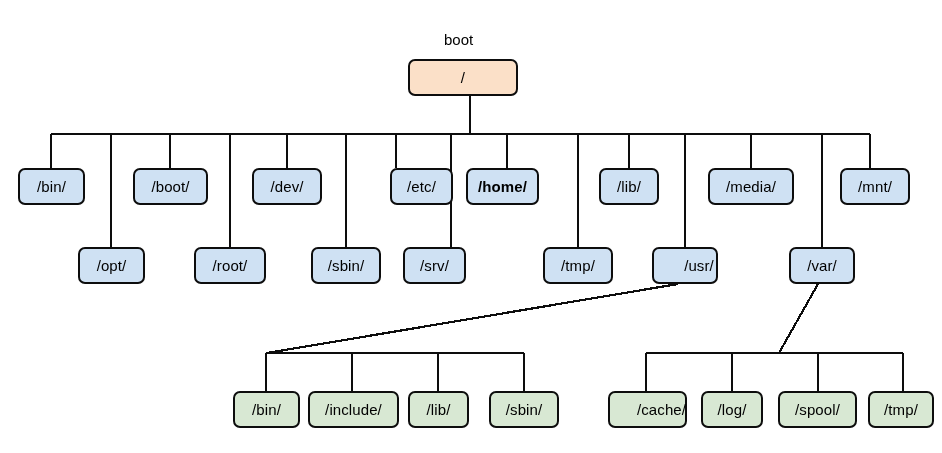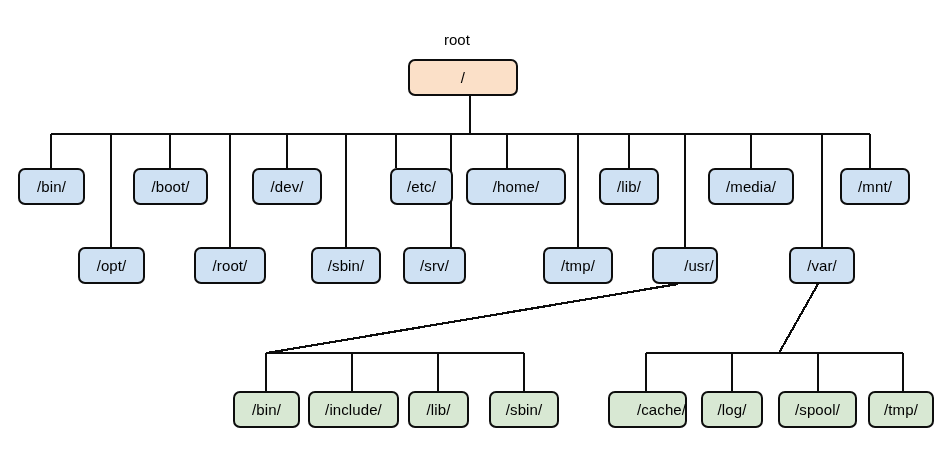--- a/index.html
+++ b/index.html
@@ -97,30 +97,30 @@
       <path d="M 818 284 L 779 353"></path>
 
       <path d="M 646 353 L 903 353"></path>
       <path d="M 646 353 L 646 391"></path>
       <path d="M 732 353 L 732 391"></path>
       <path d="M 818 353 L 818 391"></path>
       <path d="M 903 353 L 903 391"></path>
     </g>
   </svg>
 
-  <div class="caption" style="left: 444px; top: 32px;">root</div>
+  <div class="caption" style="left: 444px; top: 32px;">boot</div>
 
   <div class="node root-node" style="left: 408px; top: 59px; width: 110px; height: 37px;">/</div>
 
   <div id="nodes-host">
       <div class="node dir-node" style="left: 18px; top: 168px; width: 67px; height: 37px;">/bin/</div>
       <div class="node dir-node" style="left: 133px; top: 168px; width: 75px; height: 37px;">/boot/</div>
       <div class="node dir-node" style="left: 252px; top: 168px; width: 70px; height: 37px;">/dev/</div>
       <div class="node dir-node" style="left: 364px; top: 168px; width: 63px; height: 37px; margin-left: 26px;">/etc/</div>
-      <div class="node dir-node" style="left: 466px; top: 168px; width: 100px; height: 37px;">/home/</div>
+      <div class="node dir-node" style="left: 466px; top: 168px; width: 73px; height: 37px; font-weight: bold;">/home/</div>
       <div class="node dir-node" style="left: 599px; top: 168px; width: 60px; height: 37px;">/lib/</div>
       <div class="node dir-node" style="left: 708px; top: 168px; width: 86px; height: 37px;">/media/</div>
       <div class="node dir-node" style="left: 840px; top: 168px; width: 70px; height: 37px;">/mnt/</div>
       <div class="node dir-node" style="left: 78px; top: 247px; width: 67px; height: 37px;">/opt/</div>
       <div class="node dir-node" style="left: 194px; top: 247px; width: 72px; height: 37px;">/root/</div>
       <div class="node dir-node" style="left: 311px; top: 247px; width: 70px; height: 37px;">/sbin/</div>
       <div class="node dir-node" style="left: 403px; top: 247px; width: 63px; height: 37px;">/srv/</div>
       <div class="node dir-node" style="left: 543px; top: 247px; width: 70px; height: 37px;">/tmp/</div>
       <div class="node dir-node" style="left: 652px; top: 247px; width: 66px; height: 37px; padding-left: 28px;">/usr/</div>
       <div class="node dir-node" style="left: 789px; top: 247px; width: 66px; height: 37px; text-align: right;">/var/</div>

